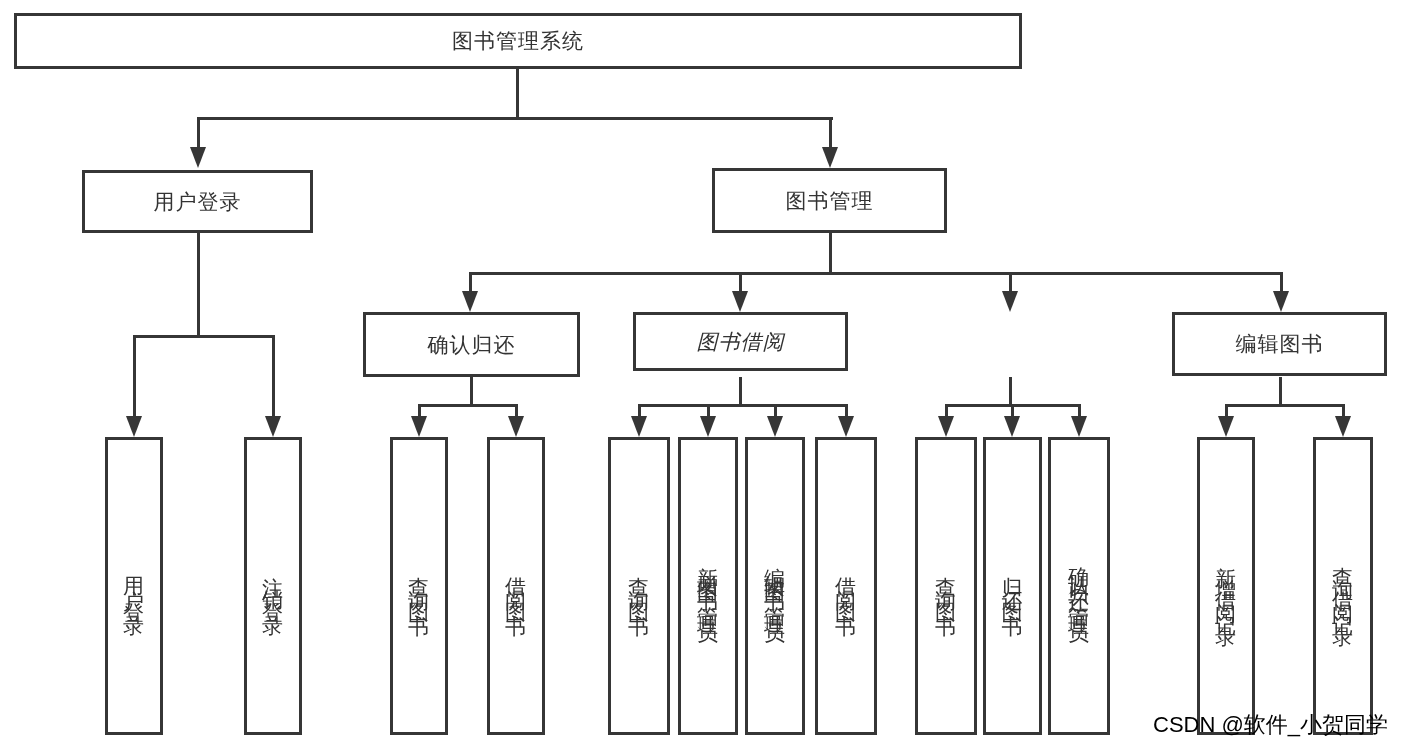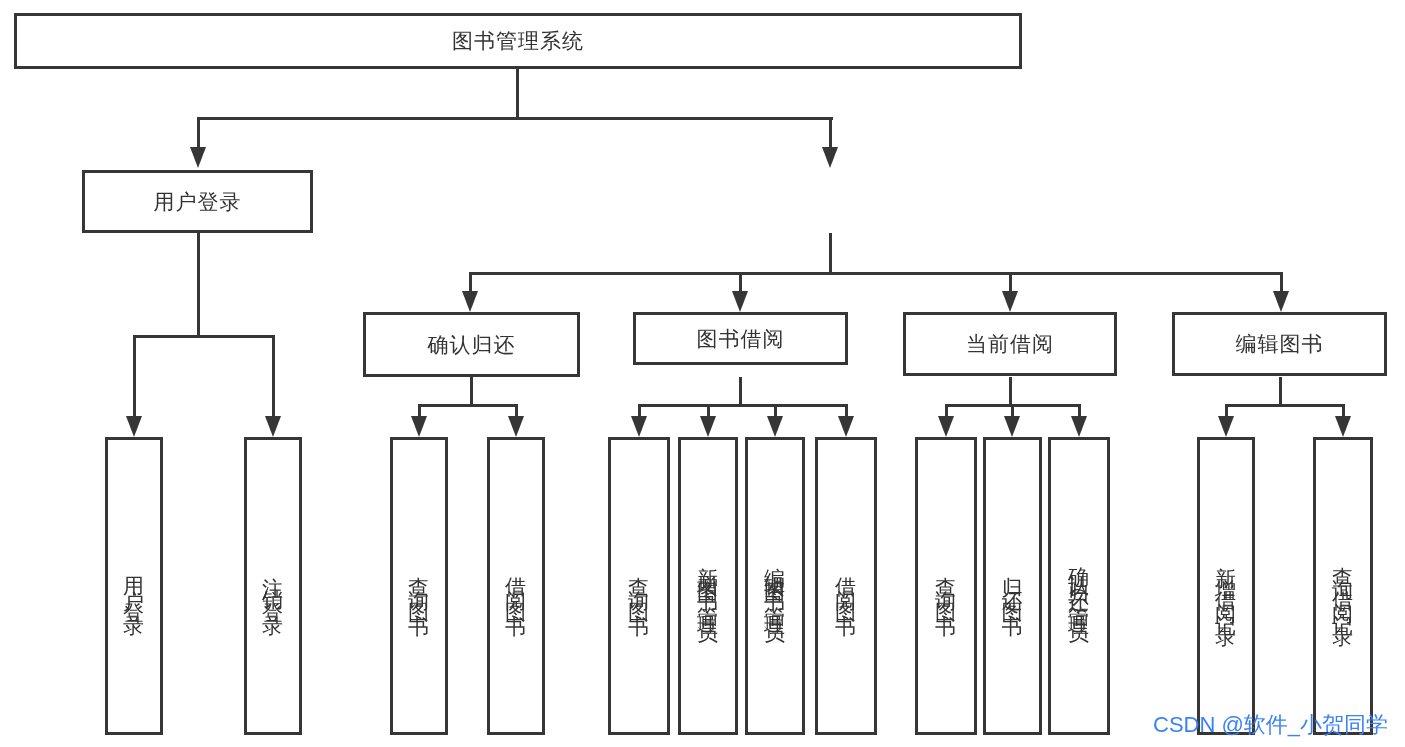--- a/index.html
+++ b/index.html
@@ -63,21 +63,21 @@
     height: 0;
     border-left: 8px solid transparent;
     border-right: 8px solid transparent;
     border-top: 21px solid #363636;
   }
   .watermark {
     position: absolute;
     left: 1153px;
     top: 710px;
     font-size: 22px;
-    color: #3b82f6;
+    color: #000000;
     white-space: nowrap;
     z-index: 5;
   }
 </style>
 </head>
 <body>
 
 <div class="canvas">
 
   <div class="node" style="left:14px; top:13px; width:1008px; height:56px;">
@@ -86,20 +86,23 @@
 
   <div class="vline" style="left:516px; top:68px; height:51px;"></div>
   <div class="hline" style="left:197px; top:117px; width:636px;"></div>
   <div class="vline" style="left:197px; top:117px; height:32px;"></div>
   <div class="arrow" style="left:190px; top:147px;"></div>
   <div class="vline" style="left:829px; top:117px; height:32px;"></div>
   <div class="arrow" style="left:822px; top:147px;"></div>
 
   <div class="node" style="left:82px; top:170px; width:231px; height:63px;">
     <span class="hlabel">用户登录</span>
+  </div>
+  <div class="node" style="left:712px; top:168px; width:235px; height:65px;">
+    <span class="hlabel">图书管理</span>
   </div>
 
   <div class="vline" style="left:197px; top:233px; height:104px;"></div>
   <div class="hline" style="left:133px; top:335px; width:142px;"></div>
   <div class="vline" style="left:133px; top:335px; height:81px;"></div>
   <div class="arrow" style="left:126px; top:416px;"></div>
   <div class="vline" style="left:272px; top:335px; height:81px;"></div>
   <div class="arrow" style="left:265px; top:416px;"></div>
 
   <div class="vline" style="left:829px; top:233px; height:42px;"></div>
@@ -109,25 +112,22 @@
   <div class="vline" style="left:739px; top:272px; height:20px;"></div>
   <div class="arrow" style="left:732px; top:291px;"></div>
   <div class="vline" style="left:1009px; top:272px; height:20px;"></div>
   <div class="arrow" style="left:1002px; top:291px;"></div>
   <div class="vline" style="left:1280px; top:272px; height:20px;"></div>
   <div class="arrow" style="left:1273px; top:291px;"></div>
 
   <div class="node" style="left:363px; top:312px; width:217px; height:65px;">
     <span class="hlabel">确认归还</span>
   </div>
-  <div class="node" style="left:633px; top:312px; width:215px; height:53px;">
+  <div class="node" style="left:633px; top:312px; width:215px; height:59px;font-style:italic;">
     <span class="hlabel">图书借阅</span>
-  </div>
-  <div class="node" style="left:903px; top:312px; width:214px; height:64px;">
-    <span class="hlabel">当前借阅</span>
   </div>
   <div class="node" style="left:1172px; top:312px; width:215px; height:64px;">
     <span class="hlabel">编辑图书</span>
   </div>
 
   <div class="vline" style="left:470px; top:377px; height:29px;"></div>
   <div class="hline" style="left:418px; top:404px; width:100px;"></div>
   <div class="vline" style="left:418px; top:404px; height:12px;"></div>
   <div class="arrow" style="left:411px; top:416px;"></div>
   <div class="vline" style="left:515px; top:404px; height:12px;"></div>

